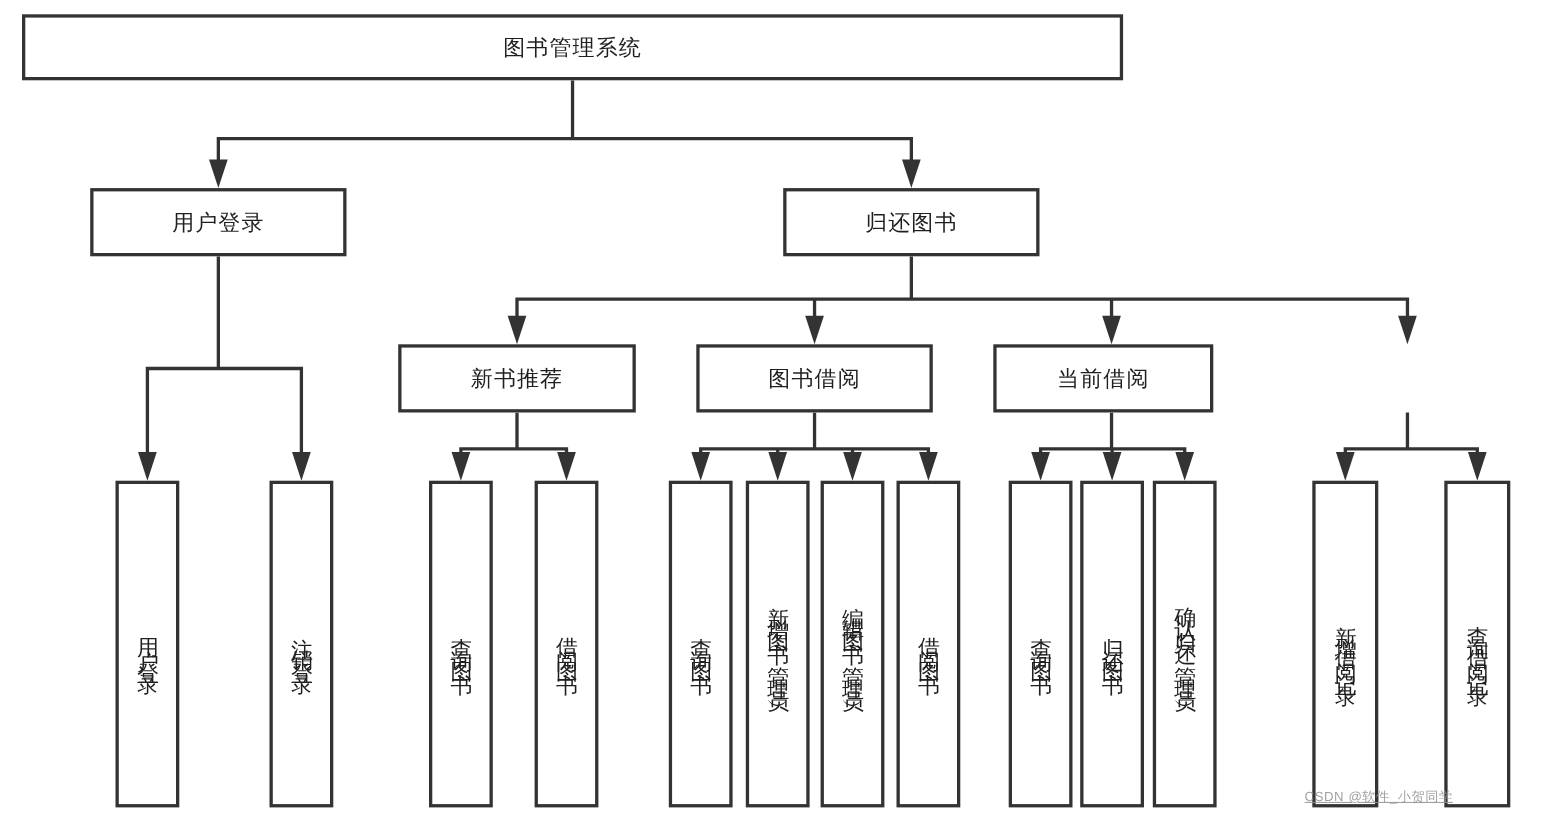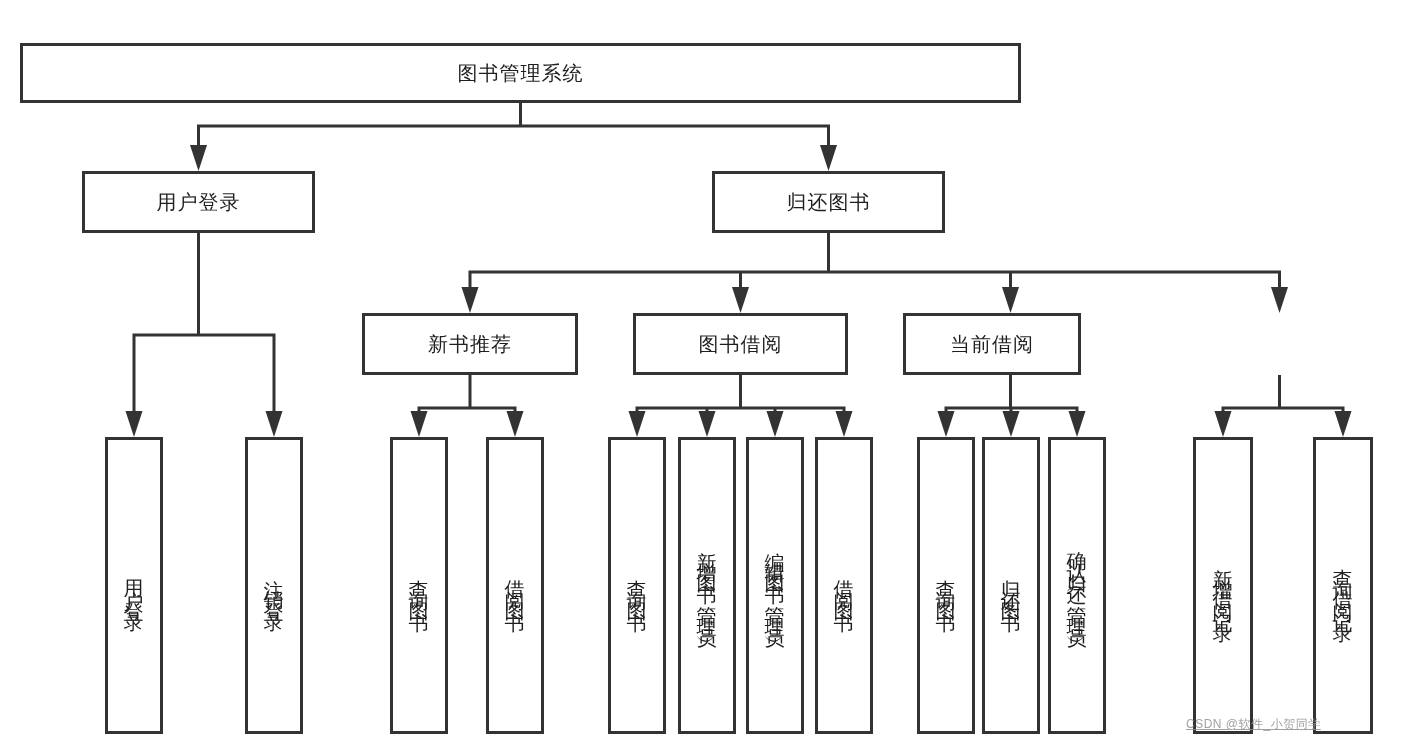--- a/index.html
+++ b/index.html
@@ -95,38 +95,38 @@
       <polygon points="766.5,411 783.5,411 775,437"></polygon>
       <polygon points="835.5,411 852.5,411 844,437"></polygon>
       <polygon points="937.5,411 954.5,411 946,437"></polygon>
       <polygon points="1002.5,411 1019.5,411 1011,437"></polygon>
       <polygon points="1068.5,411 1085.5,411 1077,437"></polygon>
       <polygon points="1214.5,411 1231.5,411 1223,437"></polygon>
       <polygon points="1334.5,411 1351.5,411 1343,437"></polygon>
     </g>
   </svg>
 
-  <div class="hnode" style="left:20px; top:13px; width:1001px; height:60px;margin-top:30px;">
+  <div class="hnode" style="left:20px; top:13px; width:1001px; height:60px;">
     <span>图书管理系统</span>
   </div>
 
   <div class="hnode" style="left:82px; top:171px; width:233px; height:62px;">
     <span>用户登录</span>
   </div>
   <div class="hnode" style="left:712px; top:171px; width:233px; height:62px;">
     <span>归还图书</span>
   </div>
 
   <div class="hnode" style="left:633px; top:313px; width:215px; height:62px;">
     <span>图书借阅</span>
   </div>
   <div class="hnode" style="left:362px; top:313px; width:216px; height:62px;">
     <span>新书推荐</span>
   </div>
-  <div class="hnode" style="left:903px; top:313px; width:178px; height:62px;">
+  <div class="hnode" style="left:903px; top:313px; width:200px; height:62px;">
     <span>当前借阅</span>
   </div>
 
   <div class="vnode" style="left:105px;">
     <span class="vtext">用户登录</span>
   </div>
   <div class="vnode" style="left:245px;">
     <span class="vtext">注销登录</span>
   </div>
 

